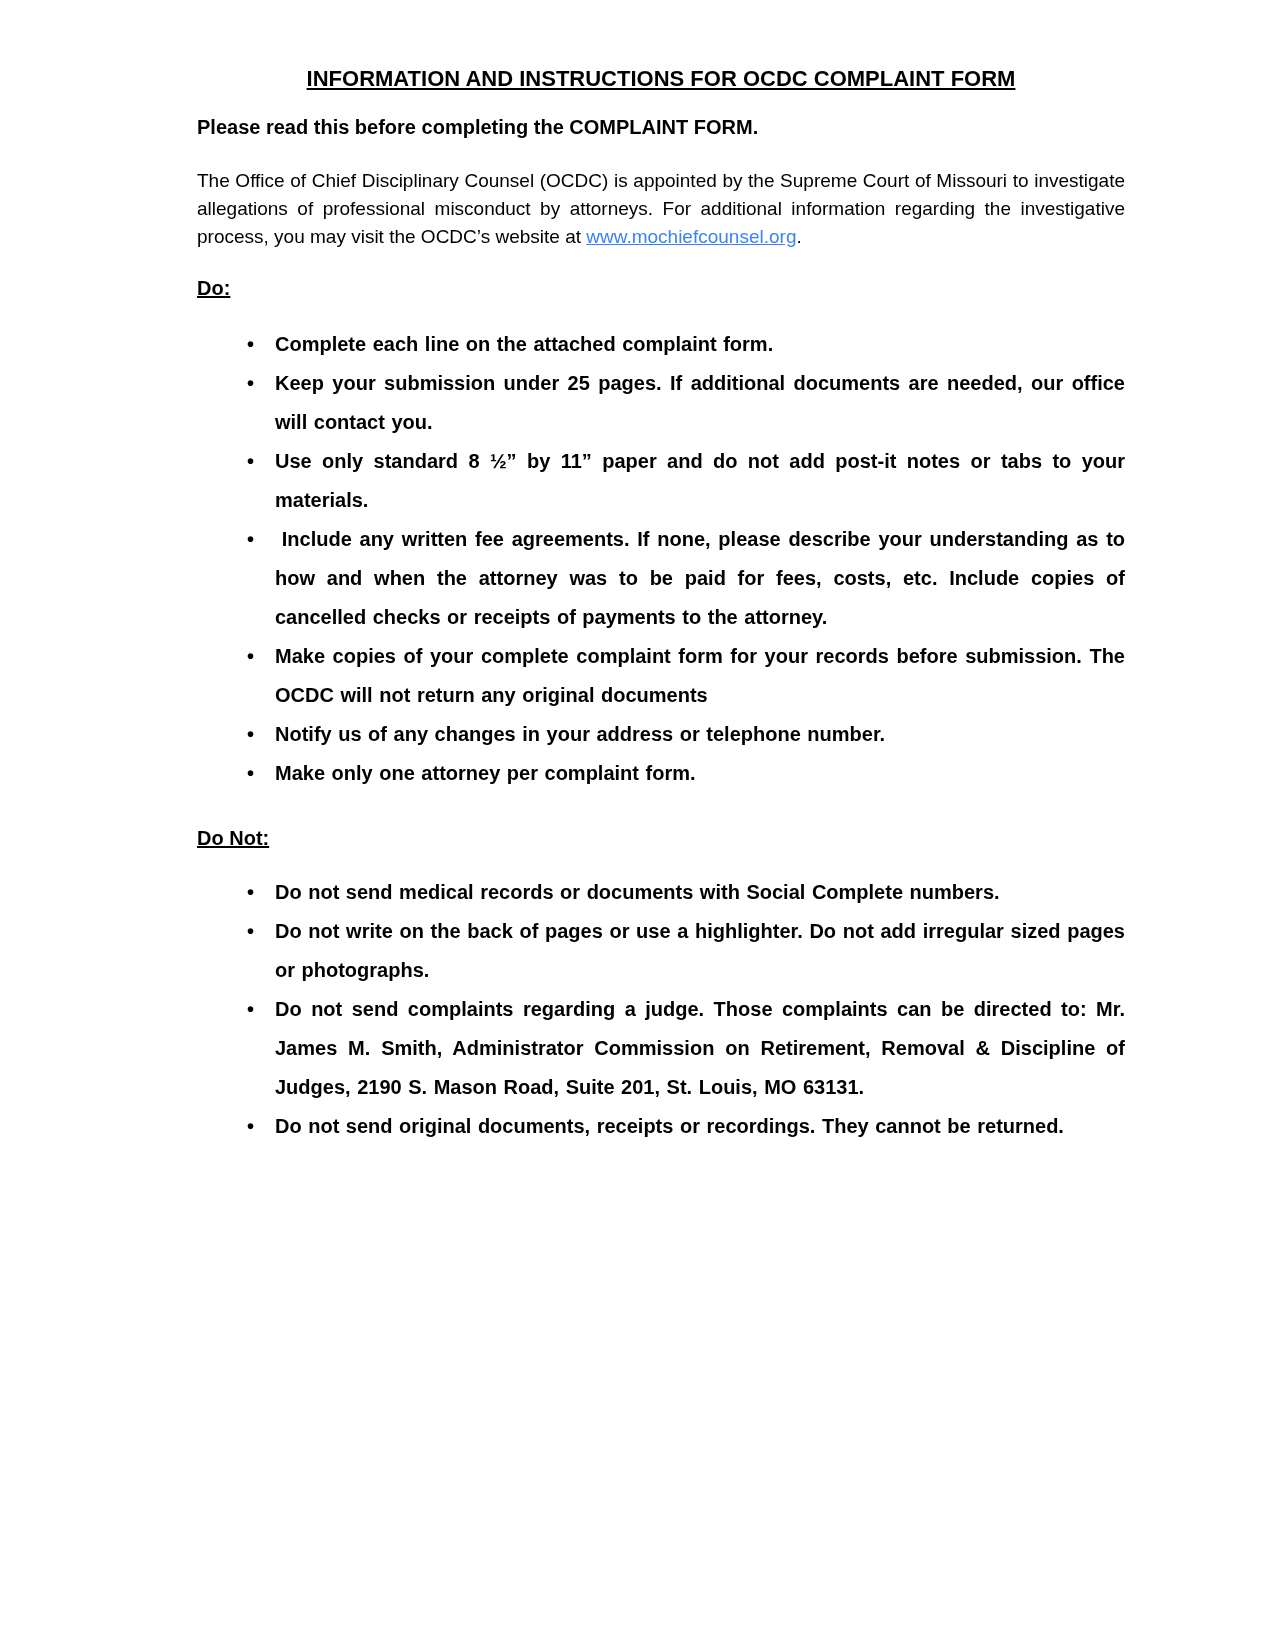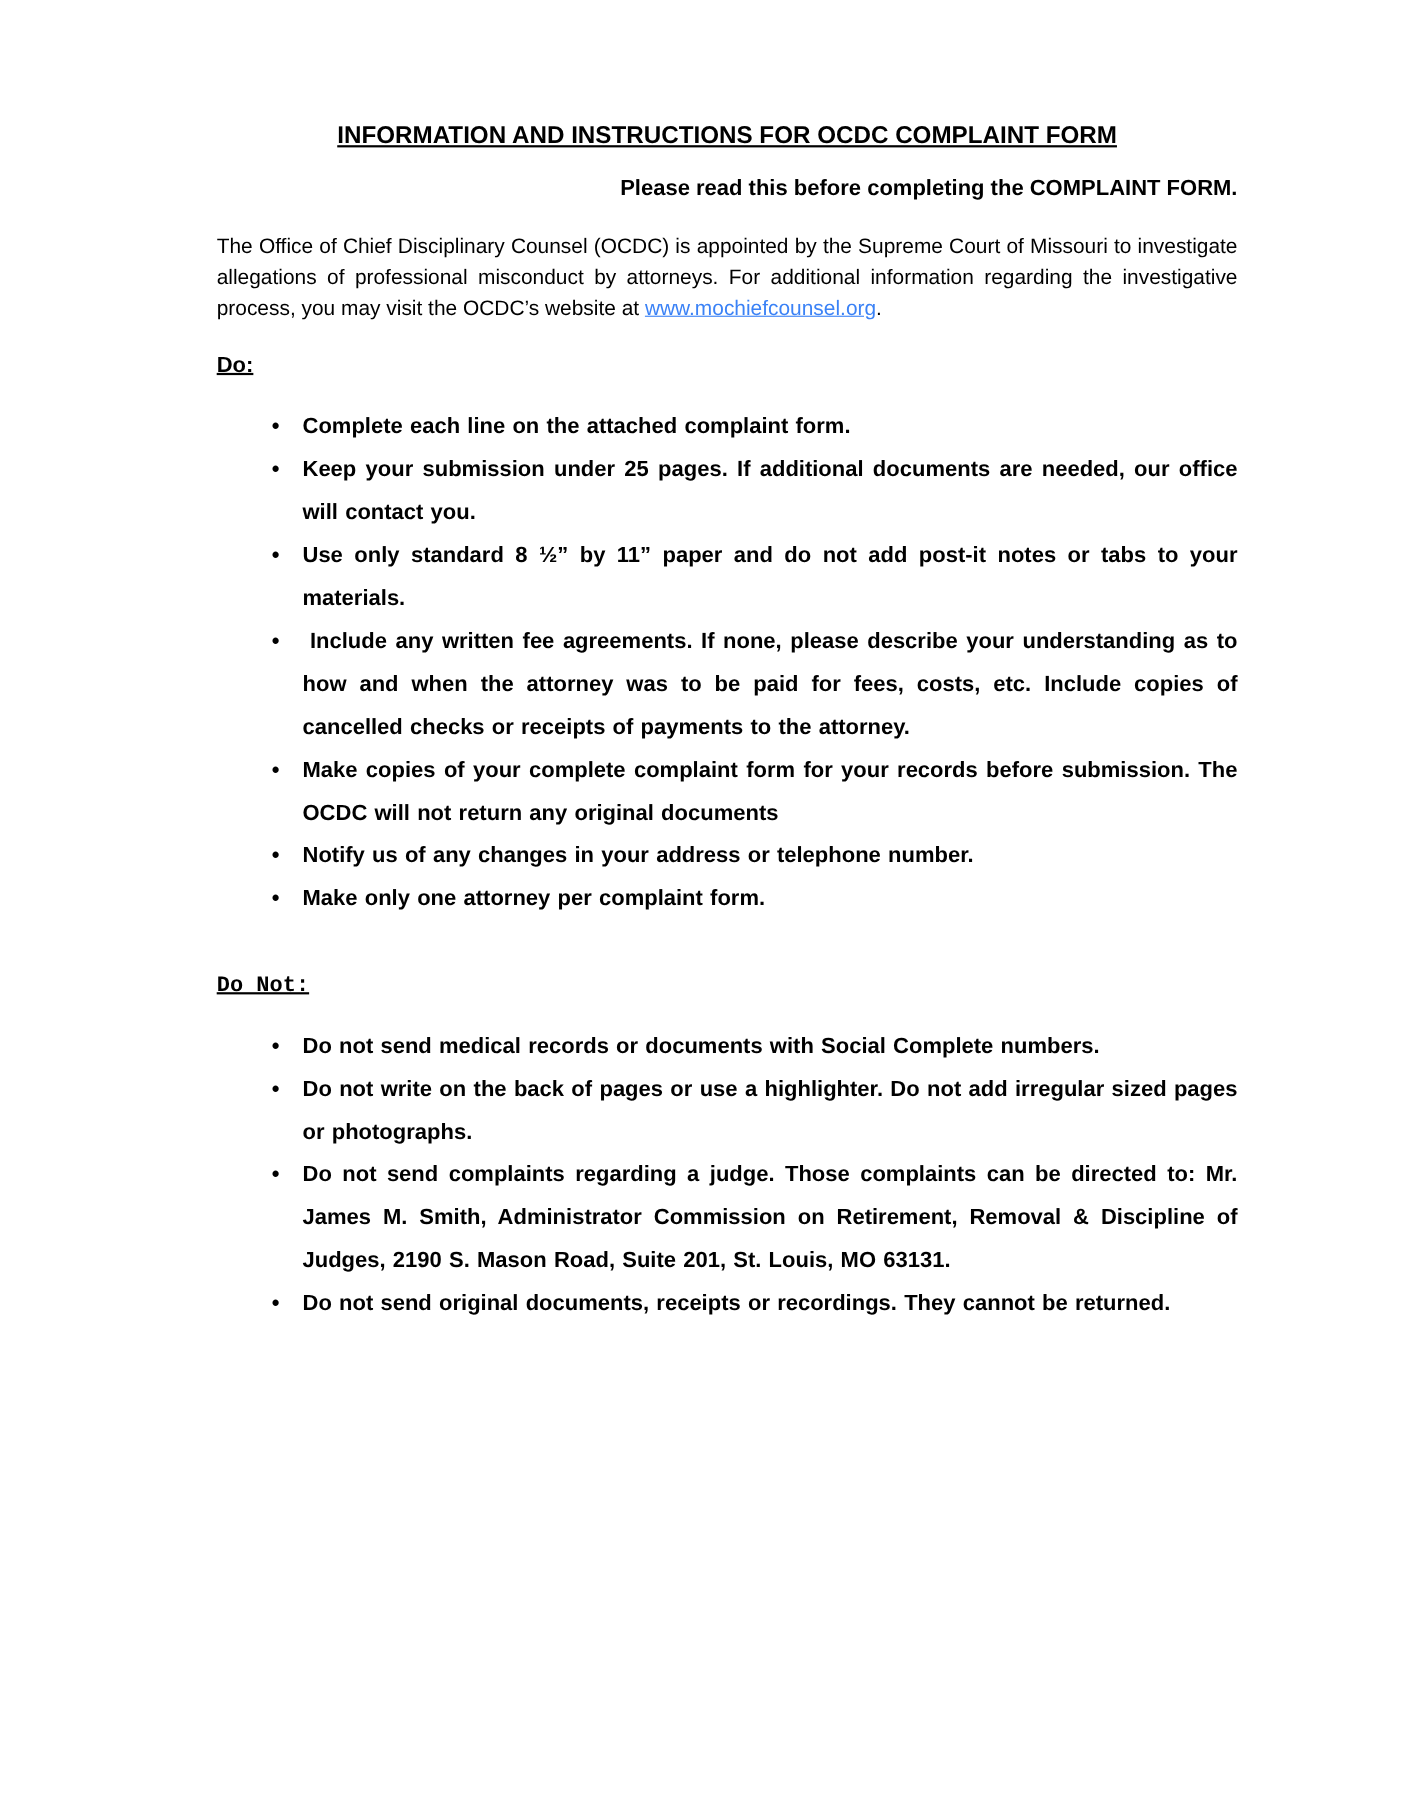--- a/index.html
+++ b/index.html
@@ -4,39 +4,39 @@
 <style>
   html, body {
     margin: 0;
     padding: 0;
     background: #ffffff;
   }
   .page {
     width: 1275px;
     height: 1649px;
     box-sizing: border-box;
-    padding: 110px 150px 0 197px;
+    padding: 66px 150px 0 197px;
     background: #ffffff;
     color: #000000;
     font-family: "Liberation Sans", sans-serif;
     overflow: hidden;
   }
   .doc-title {
     font-size: 22px;
     line-height: 26px;
     font-weight: bold;
     text-align: center;
     text-decoration: underline;
     margin: 0;
   }
   .doc-subtitle {
     font-size: 20px;
     line-height: 24px;
     font-weight: bold;
-    text-align: right;
+    text-align: left;
     margin: 23px 0 0 0;
   }
   .intro {
     font-size: 19px;
     line-height: 28px;
     text-align: justify;
     margin: 28px 0 0 0;
   }
   .intro a {
     color: #3b82f6;
@@ -44,22 +44,21 @@
     cursor: pointer;
   }
   .section-heading {
     font-size: 20px;
     line-height: 24px;
     font-weight: bold;
     text-decoration: underline;
     margin: 25px 0 0 0;
   }
   .section-heading.second {
-    margin-top: 48px;
-    font-family: Liberation Mono, monospace;
+    margin-top: 33px;
   }
   ul.bullet-list {
     list-style: none;
     margin: 25px 0 0 0;
     padding: 0;
   }
   ul.bullet-list.second {
     margin-top: 23px;
   }
   ul.bullet-list li {

